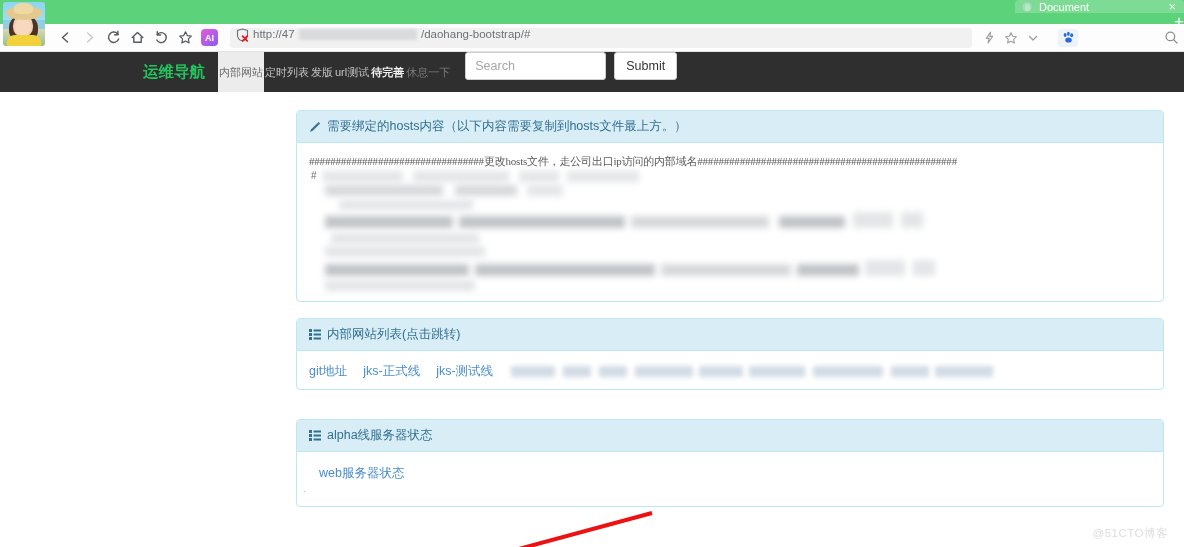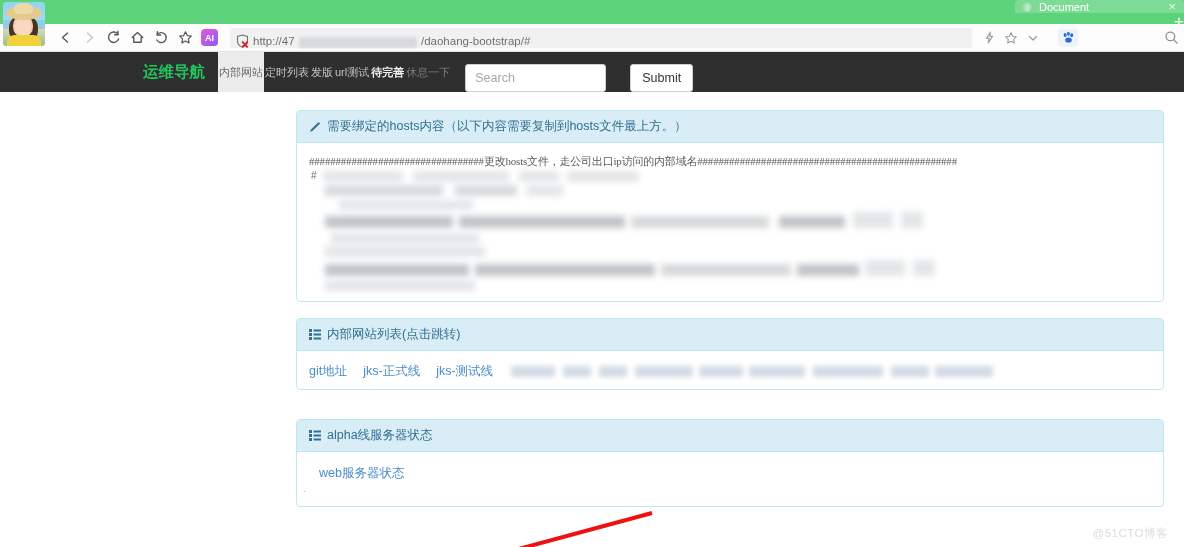--- a/index.html
+++ b/index.html
@@ -76,21 +76,21 @@
   .navbtn.dim { color: #c6c9cc; }
   .navbtn svg { display:block; }
   #aiBtn {
     width: 17px; height: 17px; margin: 0 6px 0 4px; border-radius: 4px; flex:none;
     background: linear-gradient(135deg,#e35bd8,#8b5bf5);
     color: #fff; font-size: 9px; font-weight: bold;
     display: flex; align-items: center; justify-content: center;
   }
   #urlbar {
     flex: 1; height: 20px; margin: 0 6px; background: #f1f1f1; border-radius: 3px;
-    display: flex; align-items: flex-end; padding: 0 6px; position: relative;
+    display: flex; align-items: flex-start; padding: 0 6px; position: relative;
     min-width: 0;
   }
   #shieldicon { width: 13px; height: 14px; flex: none; position: relative; }
   #urltext { font-size: 11.5px; color: #6d7175; margin-left: 4px; white-space: nowrap; }
   .blur-inline {
     display: inline-block; vertical-align: middle; height: 11px;
     background: #d8dadc; border-radius: 1px; margin: 0 1px;
     filter: blur(1.6px);
   }
   #urlRight { flex: 1; }
@@ -118,21 +118,21 @@
     display: flex; align-items: center; padding: 0 1px; font-size: 11px;
     color: #c3c3c3; white-space: nowrap;
   }
   .navitem.active { background: #ececec; color: #6b6b6b; }
   .navitem.disabled { color: #7c7c7c; }
   .navitem .caret {
     display: inline-block; margin-left: 5px;
     border-left: 4px solid transparent; border-right: 4px solid transparent;
     border-top: 4px solid #c3c3c3;
   }
-  #navform { display: flex; align-items: flex-end; margin-left: 14px; gap: 16px; }
+  #navform { display: flex; align-items: flex-start; margin-left: 14px; }
   #searchinput {
     width: 141px; height: 28px; border: 1px solid #cfcfcf; border-radius: 3px;
     background: #fff; font-size: 12.5px; color: #9a9a9a; padding: 0 9px;
     font-family: "Liberation Sans", sans-serif;
   }
   #searchinput::placeholder { color: #a6a6a6; }
   #submitbtn {
     margin-left: 8px; height: 28px; padding: 0 11px; border: 1px solid #cfcfcf;
     border-radius: 3px; background: #fff; font-size: 12.5px; color: #333;
     font-family: "Liberation Sans", sans-serif;

